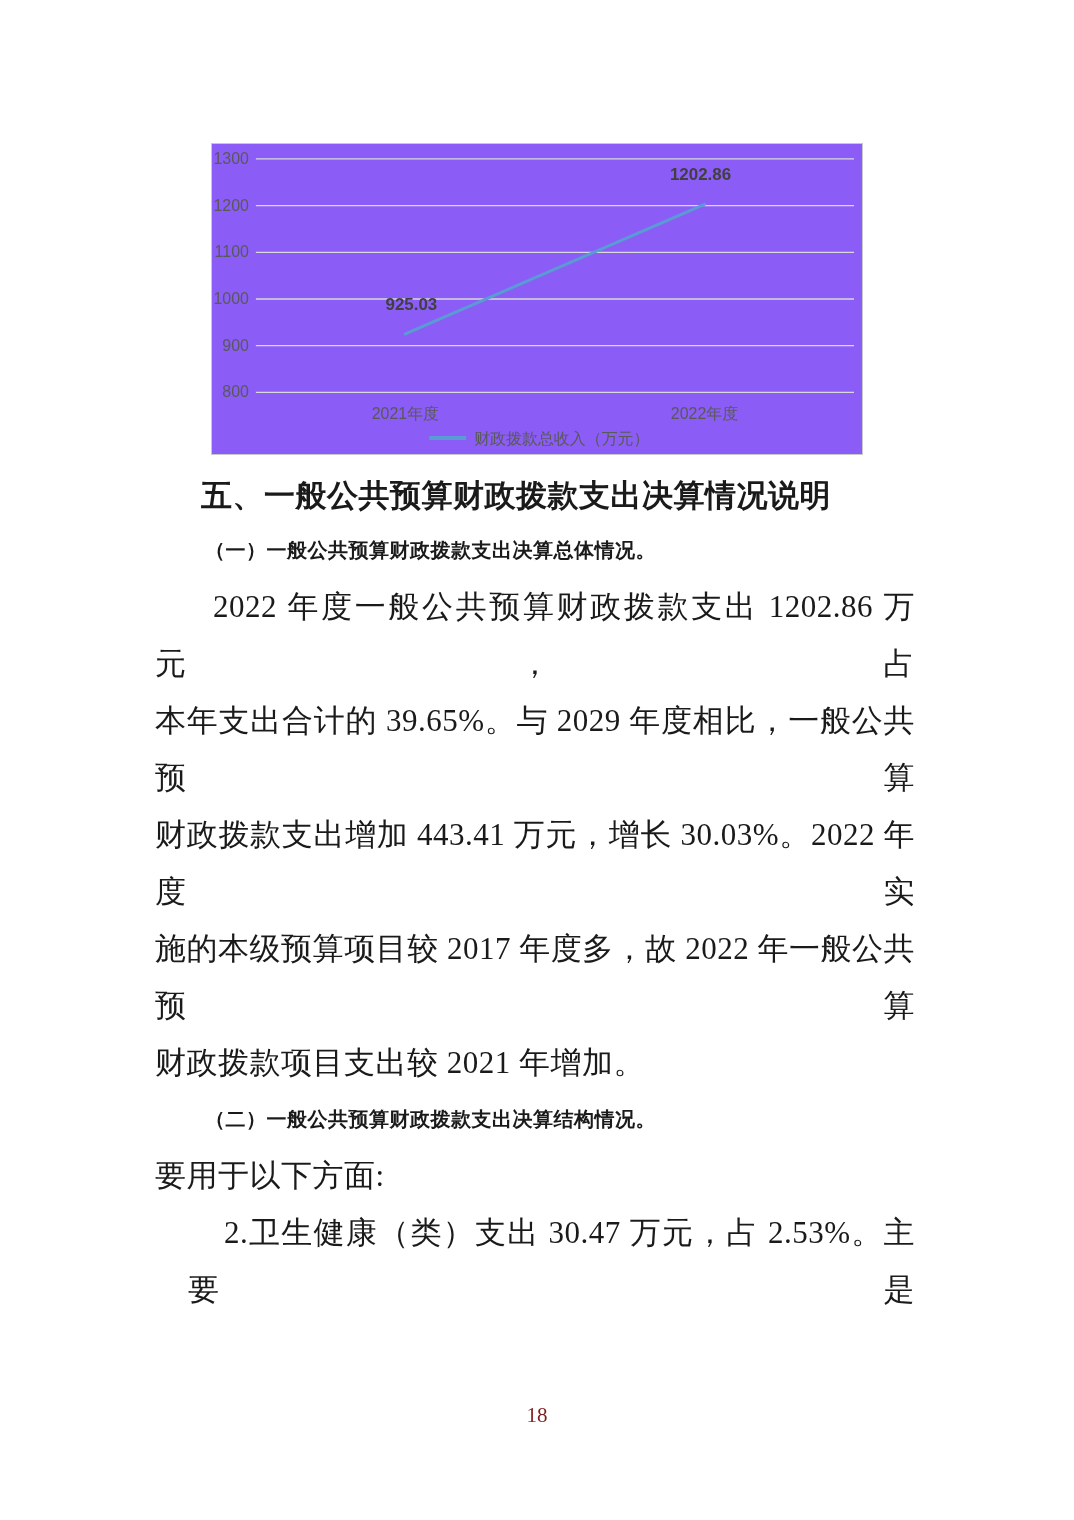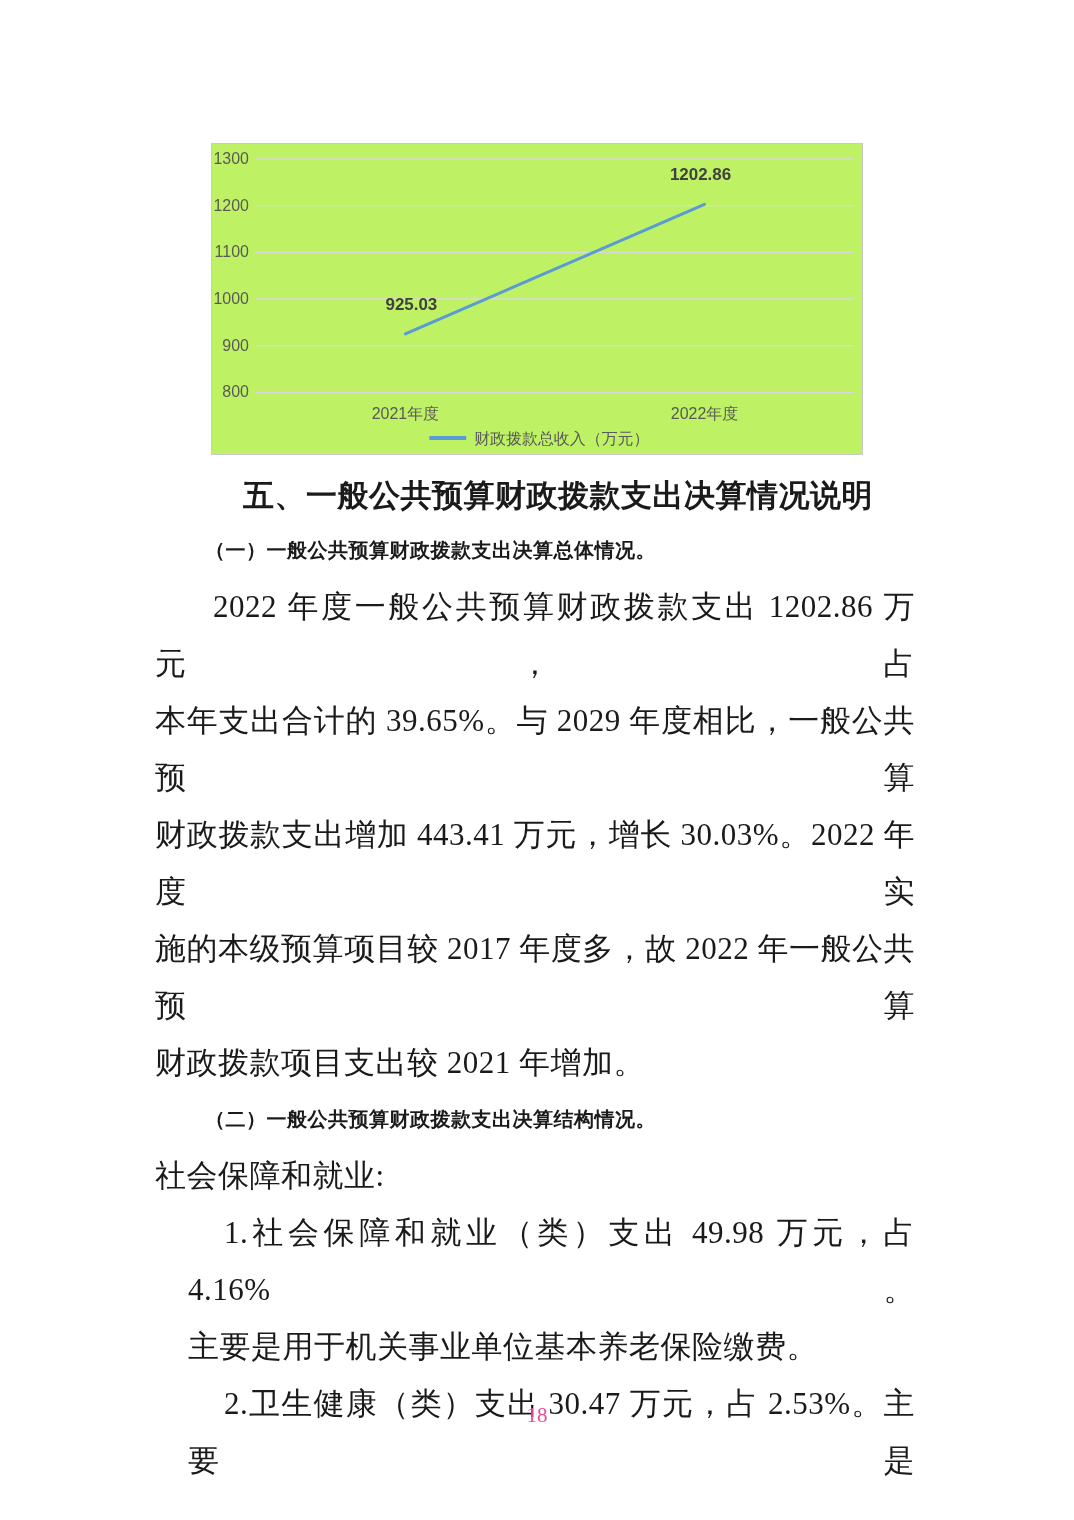--- a/index.html
+++ b/index.html
@@ -13,21 +13,21 @@
     overflow: hidden;
   }
   .chart-card {
     position: absolute;
     left: 211px;
     top: 143px;
     width: 652px;
     height: 312px;
     box-sizing: border-box;
     border: 1px solid #c9c9c9;
-    background: #bef264;
+    background: #8b5cf6;
   }
   .chart-card svg { display: block; width: 100%; height: 100%; }
   svg text { font-family: "Liberation Sans", "DejaVu Sans", sans-serif; }
 
   .doc {
     position: absolute;
     left: 155px;
     top: 470px;
     width: 760px;
   }
@@ -38,40 +38,39 @@
     letter-spacing: 0.5px;
     overflow: hidden;
   }
   .fill { text-align: justify; text-align-last: justify; }
   .h1 .line {
     font-family: "Liberation Sans", "DejaVu Sans", sans-serif;
     font-weight: bold;
     font-size: 31px;
     line-height: 52px;
     padding-left: 46px;
-    text-align: center;
   }
   .h2 .line {
     font-weight: bold;
     font-size: 20px;
     line-height: 56px;
     padding-left: 50px;
   }
   .para .line.first { text-indent: 58px; }
   .num { margin-left: 33px; }
   .num .line.first { text-indent: 36px; }
 
   .page-number {
     position: absolute;
     top: 1403px;
     left: 0;
     width: 100%;
     text-align: center;
     font-size: 21px;
-    color: #ec4899;
+    color: #7f1d1d;
   }
 </style>
 </head>
 <body>
 
 <div class="page">
 
   <div class="chart-card" id="chart-card" style="border-color: rgb(201, 201, 201);">
     <svg id="chart-svg" viewBox="0 0 652 312" preserveAspectRatio="none">
         <line x1="44" y1="15" x2="644" y2="15" stroke="#d9d9d9" stroke-width="1.3"></line>
@@ -107,25 +106,21 @@
         <div class="line first fill">2022 年度一般公共预算财政拨款支出 1202.86 万元，占</div>
         <div class="line fill">本年支出合计的 39.65%。与 2029 年度相比，一般公共预算</div>
         <div class="line fill">财政拨款支出增加 443.41 万元，增长 30.03%。2022 年度实</div>
         <div class="line fill">施的本级预算项目较 2017 年度多，故 2022 年一般公共预算</div>
         <div class="line">财政拨款项目支出较 2021 年增加。</div>
       </div>
       <div class="block h2">
         <div class="line first">（二）一般公共预算财政拨款支出决算结构情况。</div>
       </div>
       <div class="block para">
-        <div class="line">社会保障和就业:</div>
-      </div>
-      <div class="block num">
-        <div class="line first fill">1.社会保障和就业（类）支出 49.98 万元，占 4.16%。</div>
-        <div class="line">主要是用于机关事业单位基本养老保险缴费。</div>
+        <div class="line">要用于以下方面:</div>
       </div>
       <div class="block num">
         <div class="line first fill">2.卫生健康（类）支出 30.47 万元，占 2.53%。主要是</div>
       </div>
     </div>
 
   <div class="page-number">18</div>
 
 </div>
 

